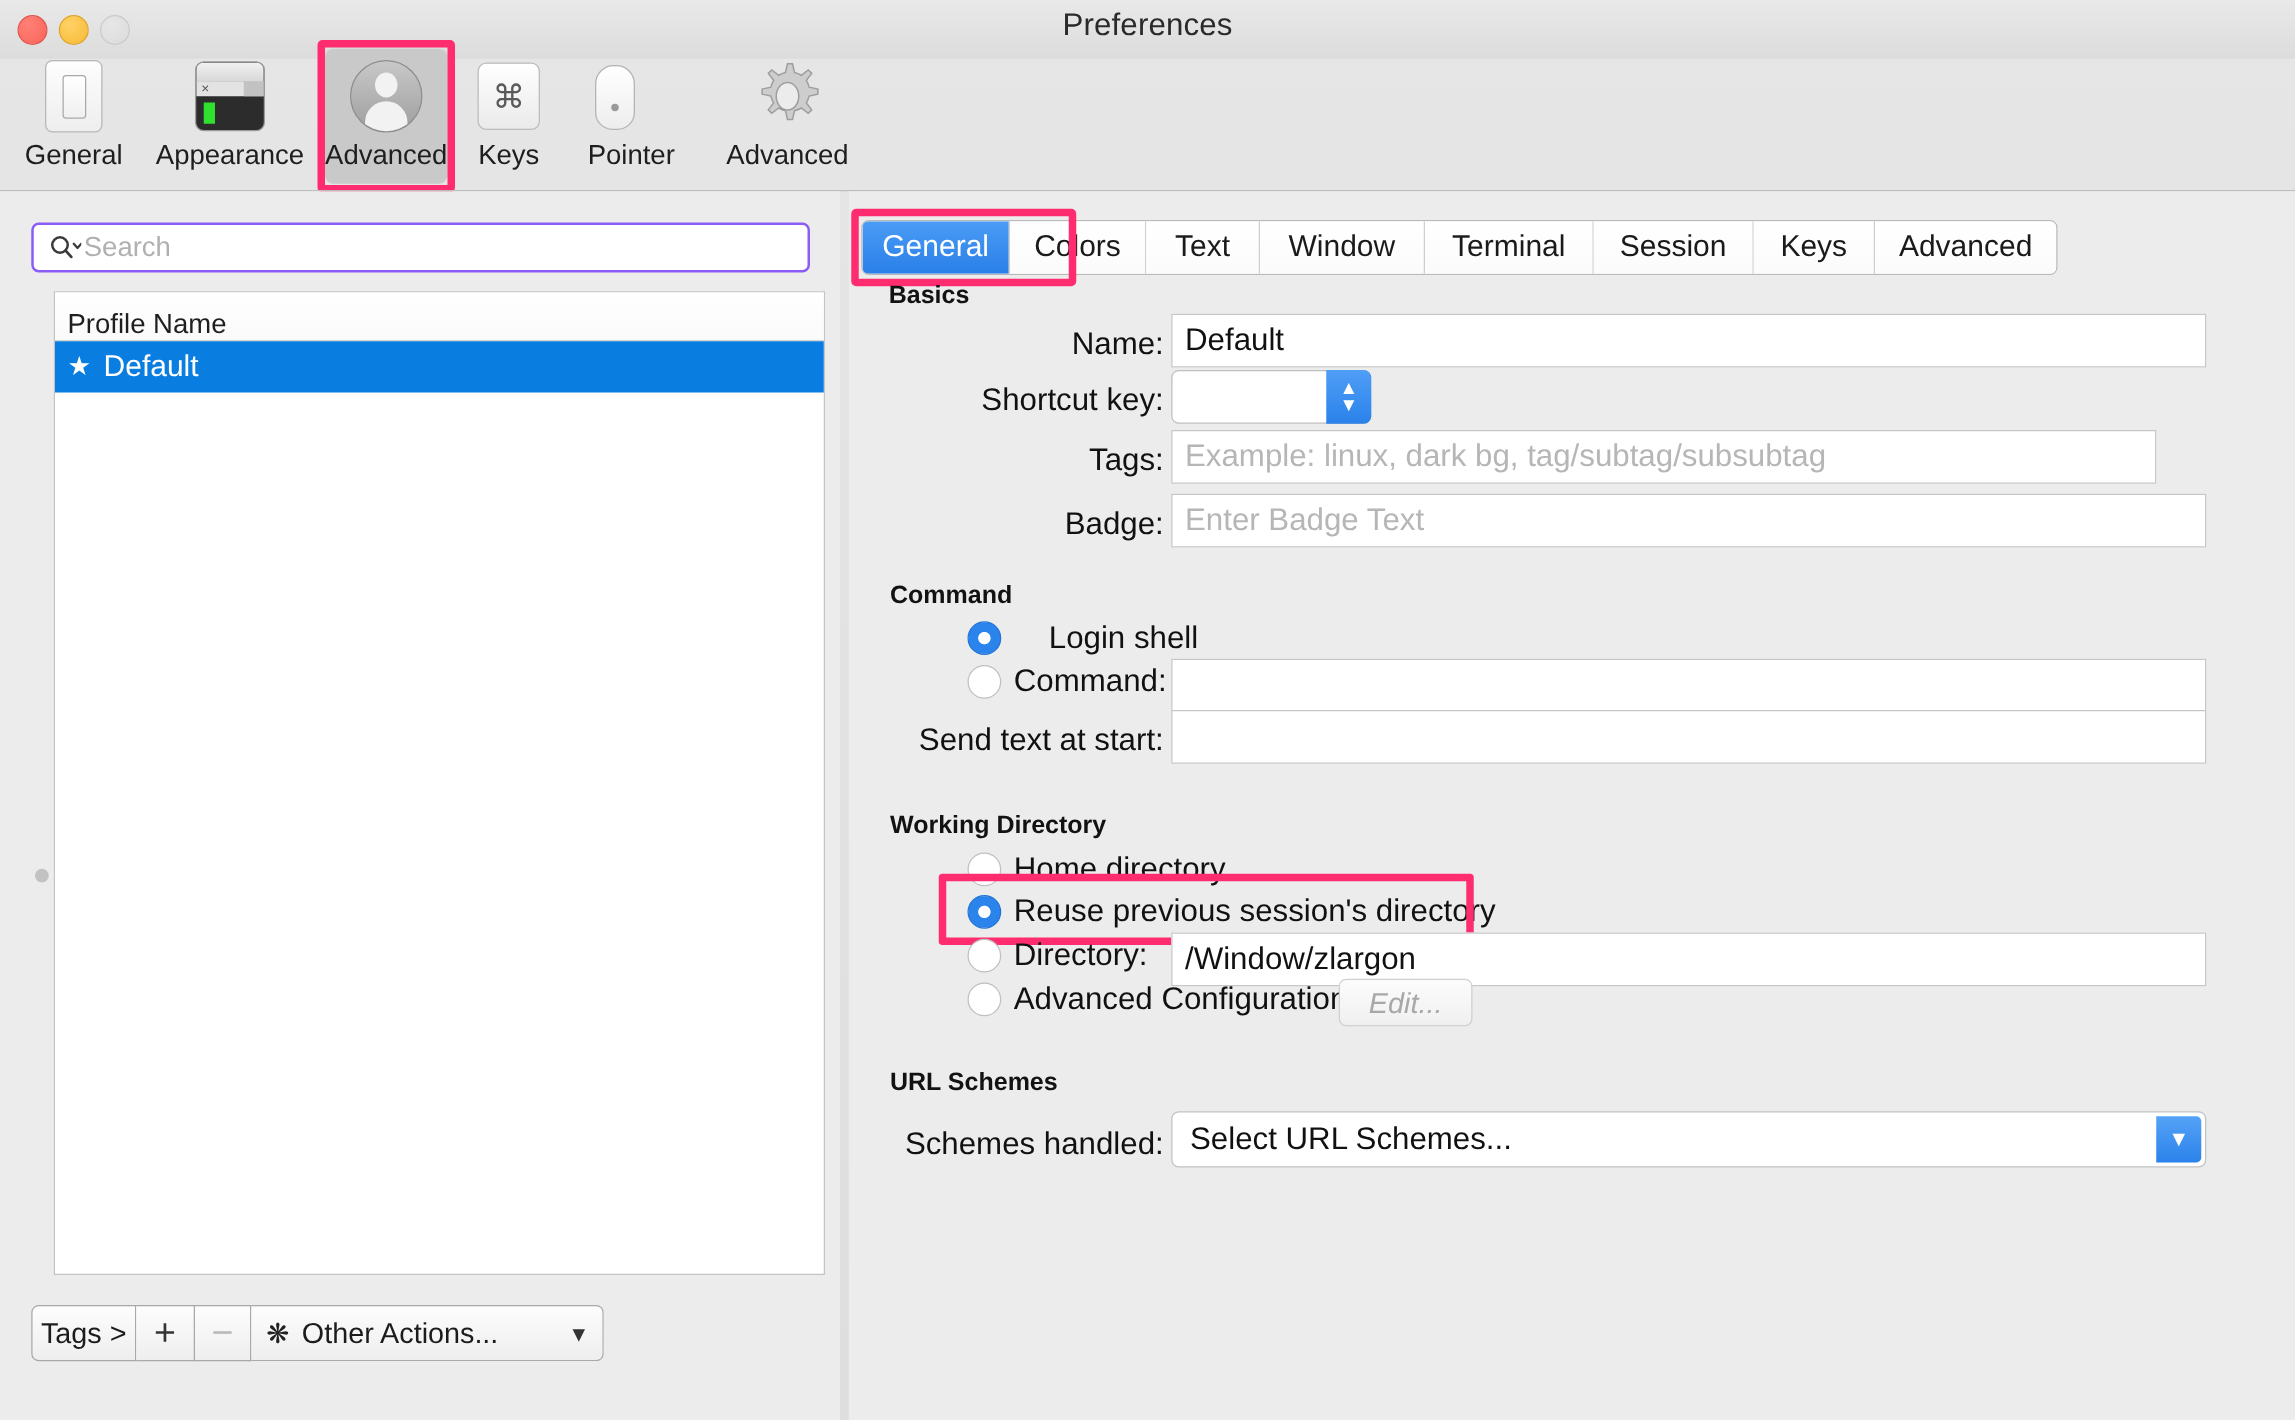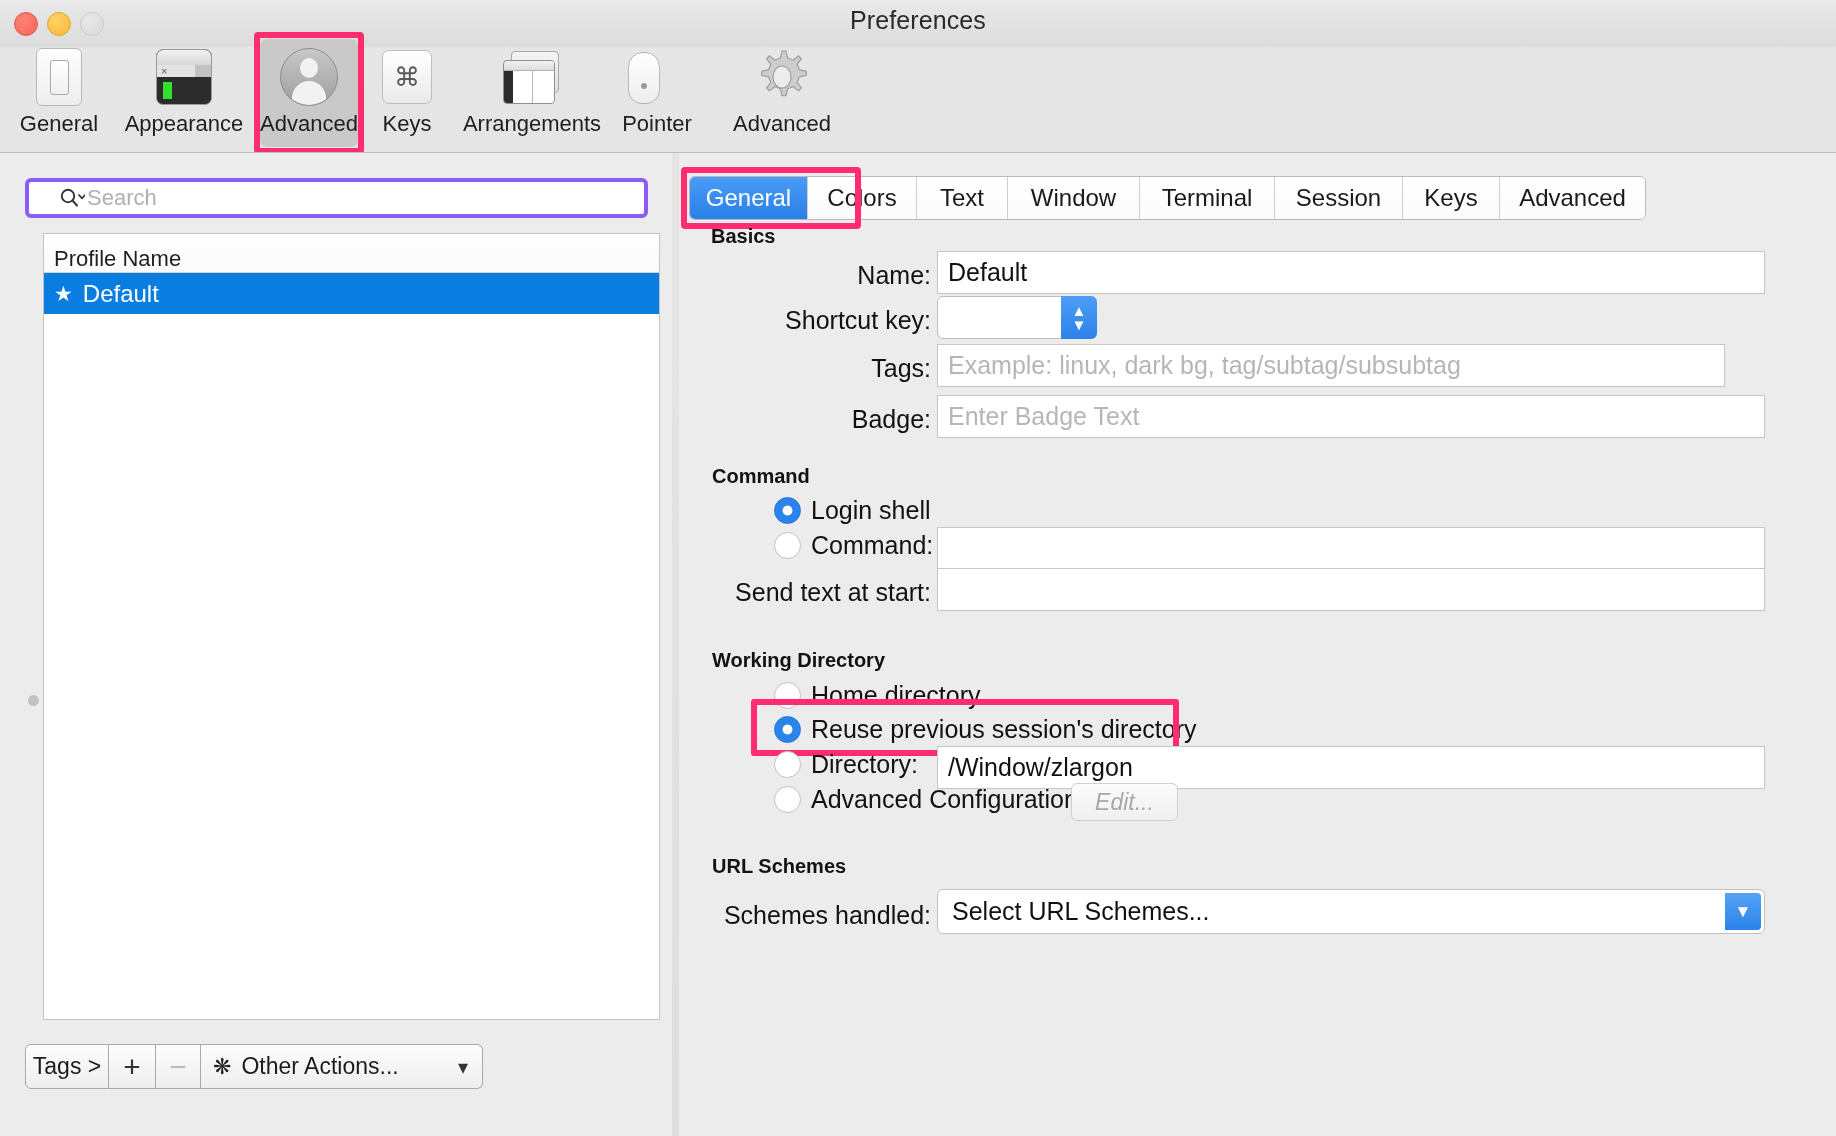--- a/index.html
+++ b/index.html
@@ -249,26 +249,26 @@
     background: #ececec;
   }
   .search-wrap {
     position: absolute;
     left: 25px; top: 25px;
     width: 623px; height: 40px;
   }
   .search-field {
     width: 100%; height: 100%;
     background: #fff;
-    border: 4px solid #8b5cf6;
+    border: 2px solid #8b5cf6;
     border-radius: 6px;
     box-sizing: border-box;
     display: flex;
     align-items: center;
-    padding-left: 30px;
+    padding-left: 12px;
   }
   .search-icon {
     display: flex; align-items: center;
     color: #3b3b3b;
     margin-right: 2px;
   }
   .search-placeholder {
     font-size: 22px;
     color: #b0b0b0;
   }
@@ -561,33 +561,20 @@
       <div class="tb-hl"></div>
     </div>
 
     <div class="tb-item">
       <div class="tb-icon">
           <div class="ic-keys">⌘</div>
         </div>
       <div class="tb-label">Keys</div>
     </div>
 
-    <div class="tb-item wide">
-      <div class="tb-icon">
-        <div class="ic-arr">
-            <div class="back"></div>
-            <div class="front">
-              <div class="dark"></div>
-              <div class="ttl"></div>
-              <div class="split"></div>
-            </div>
-          </div>
-      </div>
-      <div class="tb-label">Arrangements</div>
-    </div>
 
     <div class="tb-item">
       <div class="tb-icon">
         <div class="ic-pointer">
             <div class="pad"></div>
             <div class="mouse"></div>
           </div>
       </div>
       <div class="tb-label">Pointer</div>
     </div>
@@ -675,21 +662,21 @@
       </div>
 
       <div class="row-label" style="left:0px; top:129px; width:252px;">Tags:</div>
       <div class="field ph" style="left:258px; top:119px; width:788px; height:43px;">Example: linux, dark bg, tag/subtag/subsubtag</div>
 
       <div class="row-label" style="left:0px; top:180px; width:252px;">Badge:</div>
       <div class="field ph" style="left:258px; top:170px; width:828px; height:43px;">Enter Badge Text</div>
 
       <div class="section-title" style="left:33px; top:240px;">Command</div>
 
-      <div class="radio-row" style="left:95px; top:271px;">
+      <div class="radio-row" style="left:95px; top:271px;gap:28px;">
         <span class="radio on"></span>
         <span class="radio-label">Login shell</span>
       </div>
 
       <div class="radio-row" style="left:95px; top:306px;">
         <span class="radio"></span>
         <span class="radio-label">Command:</span>
       </div>
       <div class="field" style="left:258px; top:302px; width:828px; height:43px;"></div>
 

